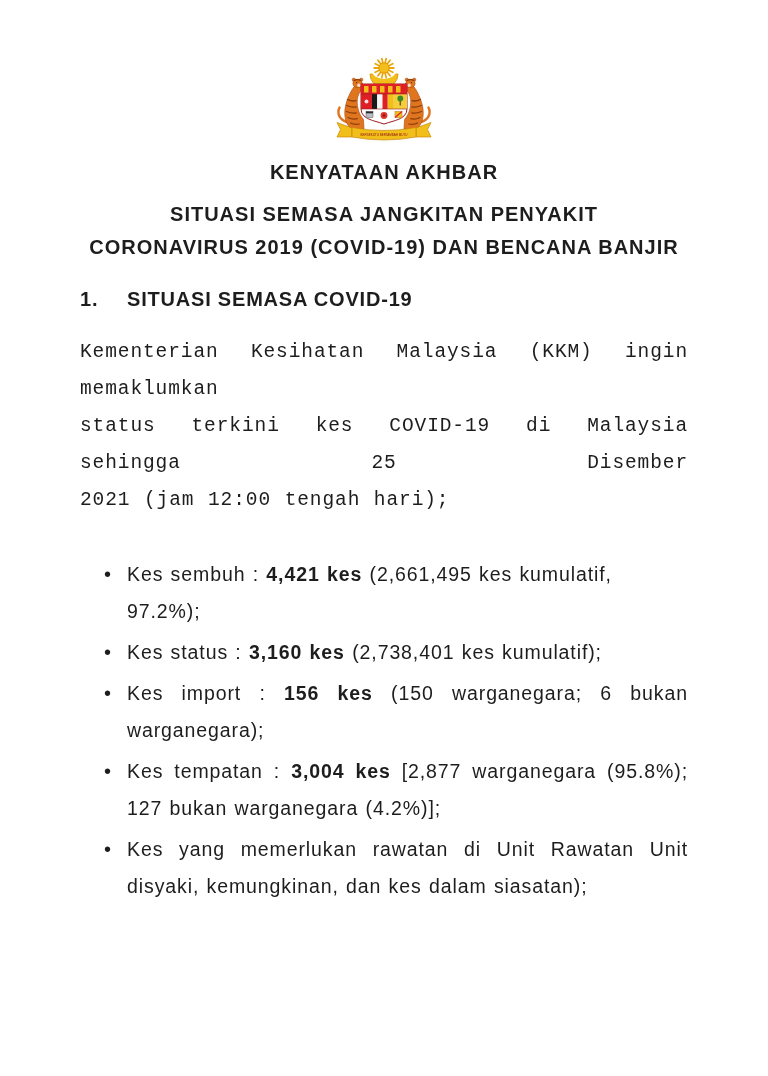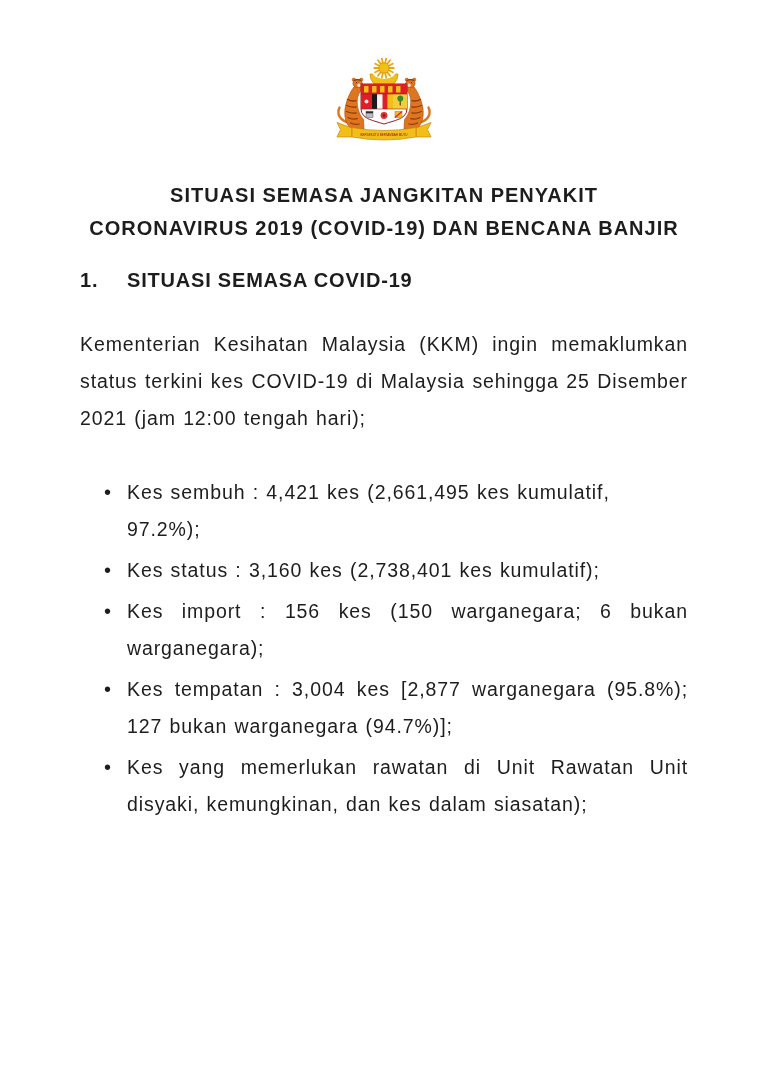--- a/index.html
+++ b/index.html
@@ -15,31 +15,31 @@
     width:768px;height:1076px;
     padding:58px 80px 0 80px;
   }
   .logo-wrap{width:140px;margin:0 auto;}
   .logo-wrap svg{display:block;}
   .center-head{
     text-align:center;font-weight:bold;
     font-size:20px;line-height:33px;letter-spacing:1px;
   }
   .org-block{margin-top:6px;}
-  .title-block{margin-top:29px;}
+  .title-block{margin-top:9px;}
   .sec-head{
     display:flex;margin-top:23px;
     font-weight:bold;font-size:20px;line-height:24px;letter-spacing:0.8px;
   }
   .sec-head .num{width:47px;flex:0 0 47px;}
   .body-text{font-size:19.5px;letter-spacing:0.9px;word-spacing:1px;}
   .tline{line-height:37px;min-height:37px;}
   .j{text-align:justify;text-align-last:justify;}
-  .b{font-weight:normal;}
-  .intro{margin-top:34px;}
+  .b{font-weight:bold;}
+  .intro{margin-top:23px;font-family:Liberation Mono, monospace;}
   .blist{margin-top:37px;}
   .bitem{position:relative;padding-left:47px;margin-bottom:4px;}
   .bitem .marker{
     position:absolute;left:24px;top:0;
     line-height:37px;font-size:20px;
   }
 </style>
 </head>
 <body>
 
@@ -121,20 +121,21 @@
       <g>
         <path d="M38 70 L23 64.5 L26.5 71.5 L23 79 L38 79 Z" fill="#F2BE1A" stroke="#C8860B" stroke-width="0.7"></path>
         <path d="M102 70 L117 64.5 L113.5 71.5 L117 79 L102 79 Z" fill="#F2BE1A" stroke="#C8860B" stroke-width="0.7"></path>
         <path d="M38 69.5 Q70 75.5 102 69.5 L102 79 Q70 85 38 79 Z" fill="#F2BE1A" stroke="#C8860B" stroke-width="0.7"></path>
         <text x="70" y="78.2" font-size="3" text-anchor="middle" fill="#8A1515">BERSEKUTU BERTAMBAH MUTU</text>
       </g>
     </svg>
   </div>
 
   <div class="org-block">
+    <div class="center-head">KENYATAAN AKHBAR</div>
   </div>
 
   <div class="title-block">
     <div class="center-head">SITUASI SEMASA JANGKITAN PENYAKIT</div>
     <div class="center-head">CORONAVIRUS 2019 (COVID-19) DAN BENCANA BANJIR</div>
   </div>
 
   <div class="sec-head">
     <span class="num">1.</span>
     <span>SITUASI SEMASA COVID-19</span>
@@ -163,21 +164,21 @@
         <span class="marker">•</span>
         <div>
           <div class="tline j"><span>Kes import : </span><span class="b">156 kes</span><span> (150 warganegara; 6 bukan</span></div>
           <div class="tline"><span>warganegara);</span></div>
         </div>
       </div>
       <div class="bitem">
         <span class="marker">•</span>
         <div>
           <div class="tline j"><span>Kes tempatan : </span><span class="b">3,004 kes</span><span> [2,877 warganegara (95.8%);</span></div>
-          <div class="tline"><span>127 bukan warganegara (94.7%)];</span></div>
+          <div class="tline"><span>127 bukan warganegara (4.2%)];</span></div>
         </div>
       </div>
       <div class="bitem">
         <span class="marker">•</span>
         <div>
           <div class="tline j"><span>Kes yang memerlukan rawatan di Unit Rawatan Unit</span></div>
           <div class="tline"><span>disyaki, kemungkinan, dan kes dalam siasatan);</span></div>
         </div>
       </div>
     </div>

